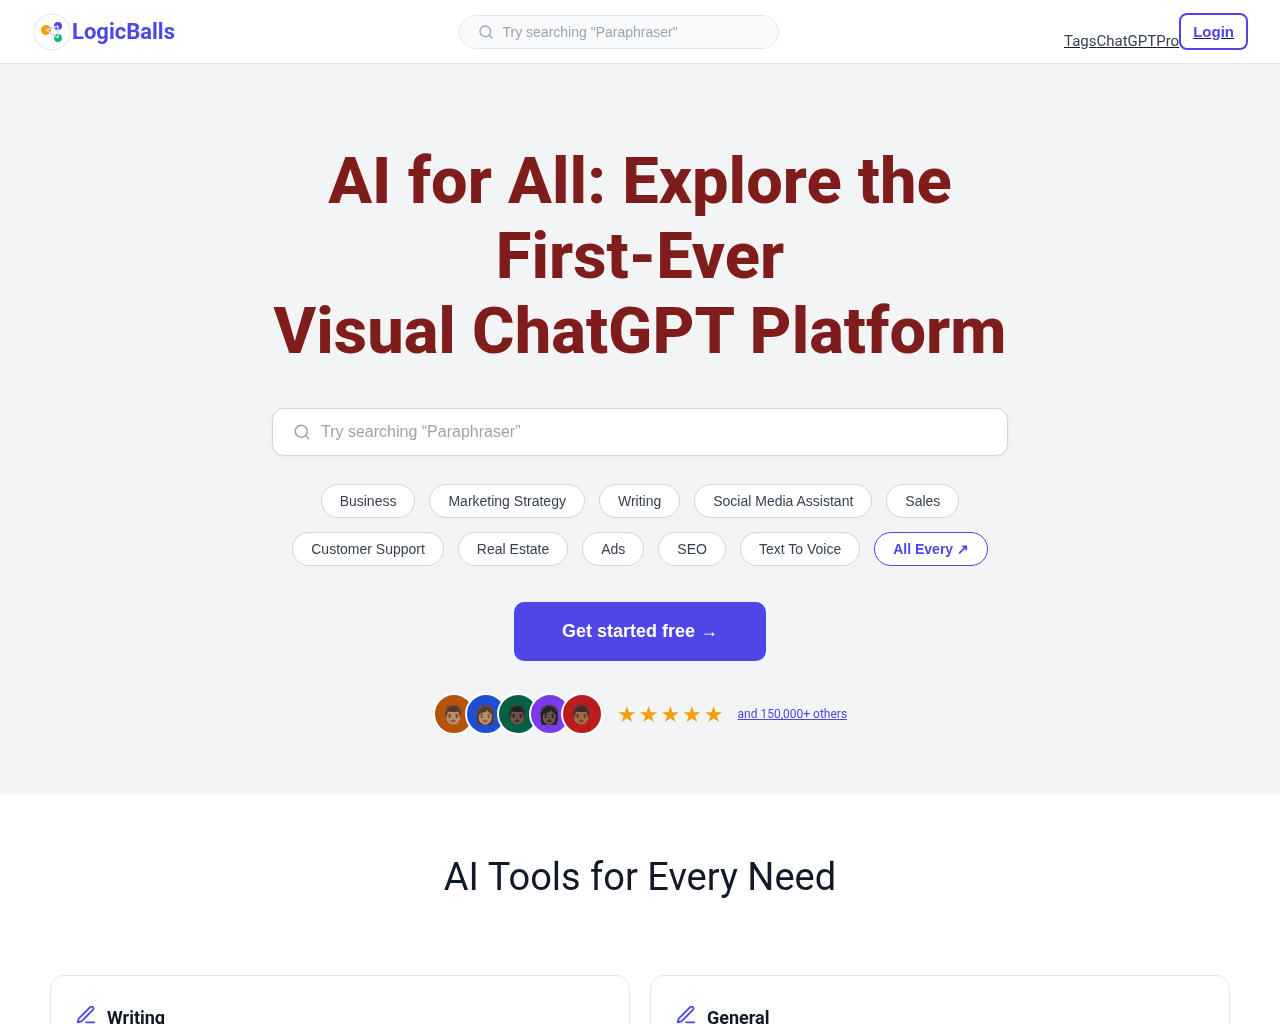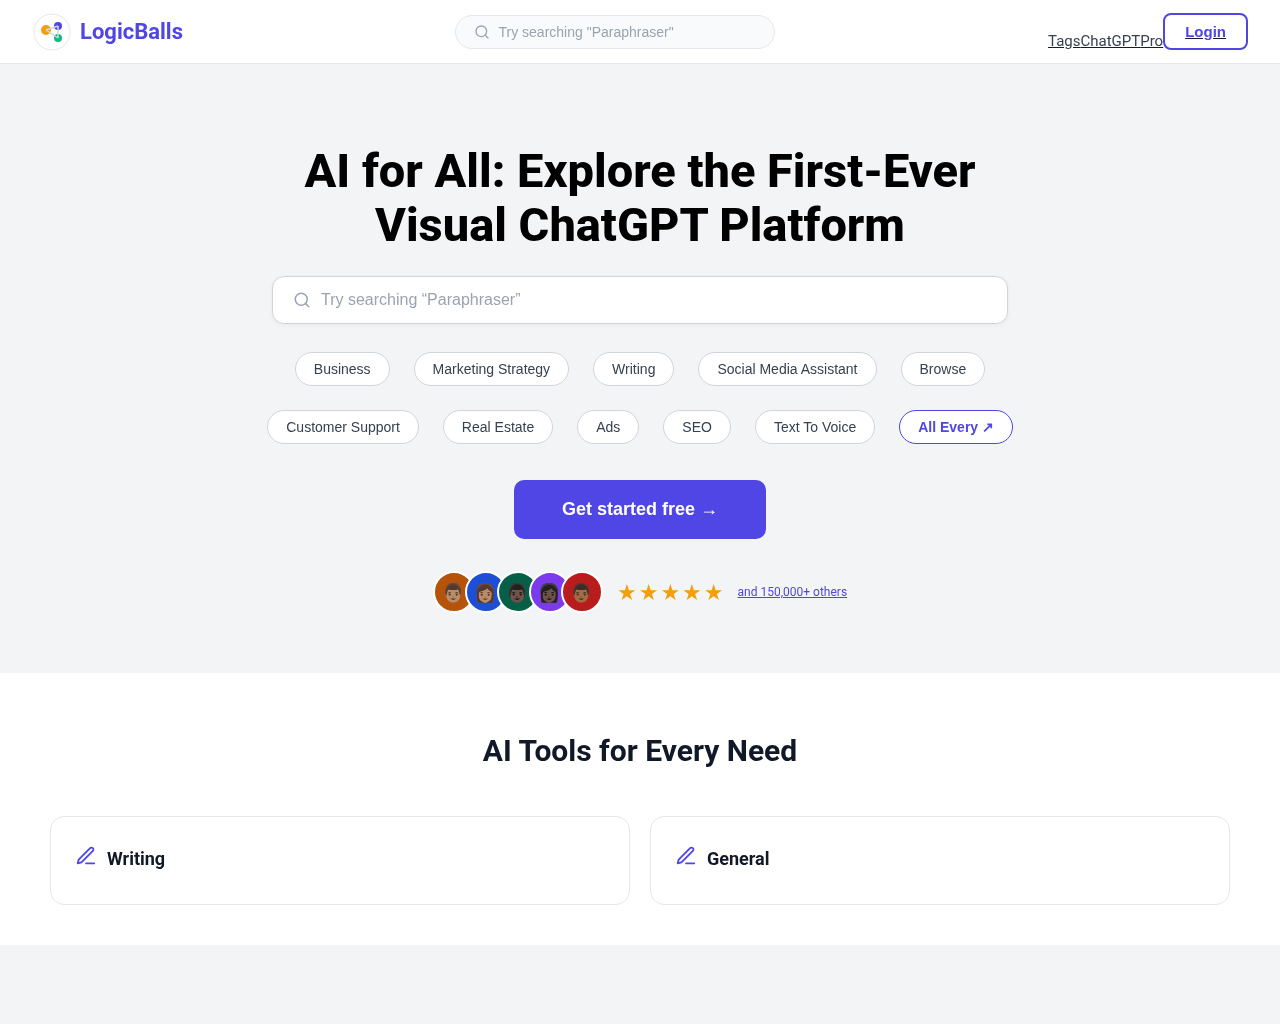--- a/index.html
+++ b/index.html
@@ -19,21 +19,20 @@
       justify-content: space-between;
       padding: 0 32px;
       position: sticky;
       top: 0;
       z-index: 100;
       border-bottom: 1px solid #e5e7eb;
     }
     .navbar-logo {
       display: flex;
       align-items: center;
-      gap: 8px;
       text-decoration: none;
     }
     .logo-icon {
       width: 40px;
       height: 40px;
     }
     .logo-text {
       font-size: 22px;
       font-weight: 700;
       color: #1a1a2e;
@@ -70,42 +69,42 @@
       font-size: 15px;
       color: #374151;
       text-decoration: none;
       cursor: pointer;
     }
     .nav-login-btn {
       border: 2px solid #4f46e5;
       color: #4f46e5;
       background: transparent;
       border-radius: 8px;
-      padding: 8px 20px;
+      padding: 8px 12px;
       font-size: 15px;
       font-weight: 600;
       cursor: pointer;
     }
 
     
     .hero {
       background: #f3f4f6;
       padding: 80px 20px 60px;
       display: flex;
       flex-direction: column;
       align-items: center;
       text-align: center;
     }
     .hero-title {
-      font-size: 47px;
+      font-size: 65px;
       font-weight: 800;
       line-height: 1.15;
       max-width: 760px;
-      margin-bottom: 24px;
-      color: #000000;
+      margin-bottom: 40px;
+      color: #7f1d1d;
     }
     .hero-search {
       display: flex;
       align-items: center;
       background: #fff;
       border: 1px solid #d1d5db;
       border-radius: 12px;
       padding: 14px 20px;
       width: 736px;
       gap: 10px;
@@ -120,21 +119,21 @@
       color: #6b7280;
       width: 100%;
     }
     .hero-search input::placeholder { color: #9ca3af; }
 
     
     .tags-row {
       display: flex;
       flex-wrap: wrap;
       justify-content: center;
-      gap: 24px;
+      gap: 14px;
       max-width: 760px;
       margin-bottom: 36px;
     }
     .tag-chip {
       border: 1.5px solid #d1d5db;
       background: #fff;
       border-radius: 20px;
       padding: 8px 18px;
       font-size: 14px;
       color: #374151;
@@ -201,24 +200,24 @@
 
     
     .ai-tools-section {
       background: #fff;
       padding: 60px 20px 40px;
       display: flex;
       flex-direction: column;
       align-items: center;
     }
     .ai-tools-title {
-      font-size: 30px;
-      font-weight: 700;
+      font-size: 38px;
+      font-weight: 400;
       color: #111827;
-      margin-bottom: 48px;
+      margin-bottom: 76px;
     }
 
     
     .cards-row {
       display: flex;
       gap: 20px;
       max-width: 1180px;
       width: 100%;
       justify-content: center;
     }
@@ -294,21 +293,21 @@
         <line x1="21" y1="21" x2="16.65" y2="16.65"></line>
     </svg>
     <input type="text" placeholder="Try searching “Paraphraser”" style="">
   </div>
 
   <div class="tags-row" id="tags-container">
       <button class="tag-chip">Business</button>
       <button class="tag-chip">Marketing Strategy</button>
       <button class="tag-chip">Writing</button>
       <button class="tag-chip">Social Media Assistant</button>
-      <button class="tag-chip">Browse</button>
+      <button class="tag-chip">Sales</button>
       <button class="tag-chip">Customer Support</button>
       <button class="tag-chip">Real Estate</button>
       <button class="tag-chip">Ads</button>
       <button class="tag-chip">SEO</button>
       <button class="tag-chip">Text To Voice</button>
       <button class="tag-chip all-tags">All Every ↗</button>
     </div>
 
   <button class="cta-btn">Get started free →</button>
 

